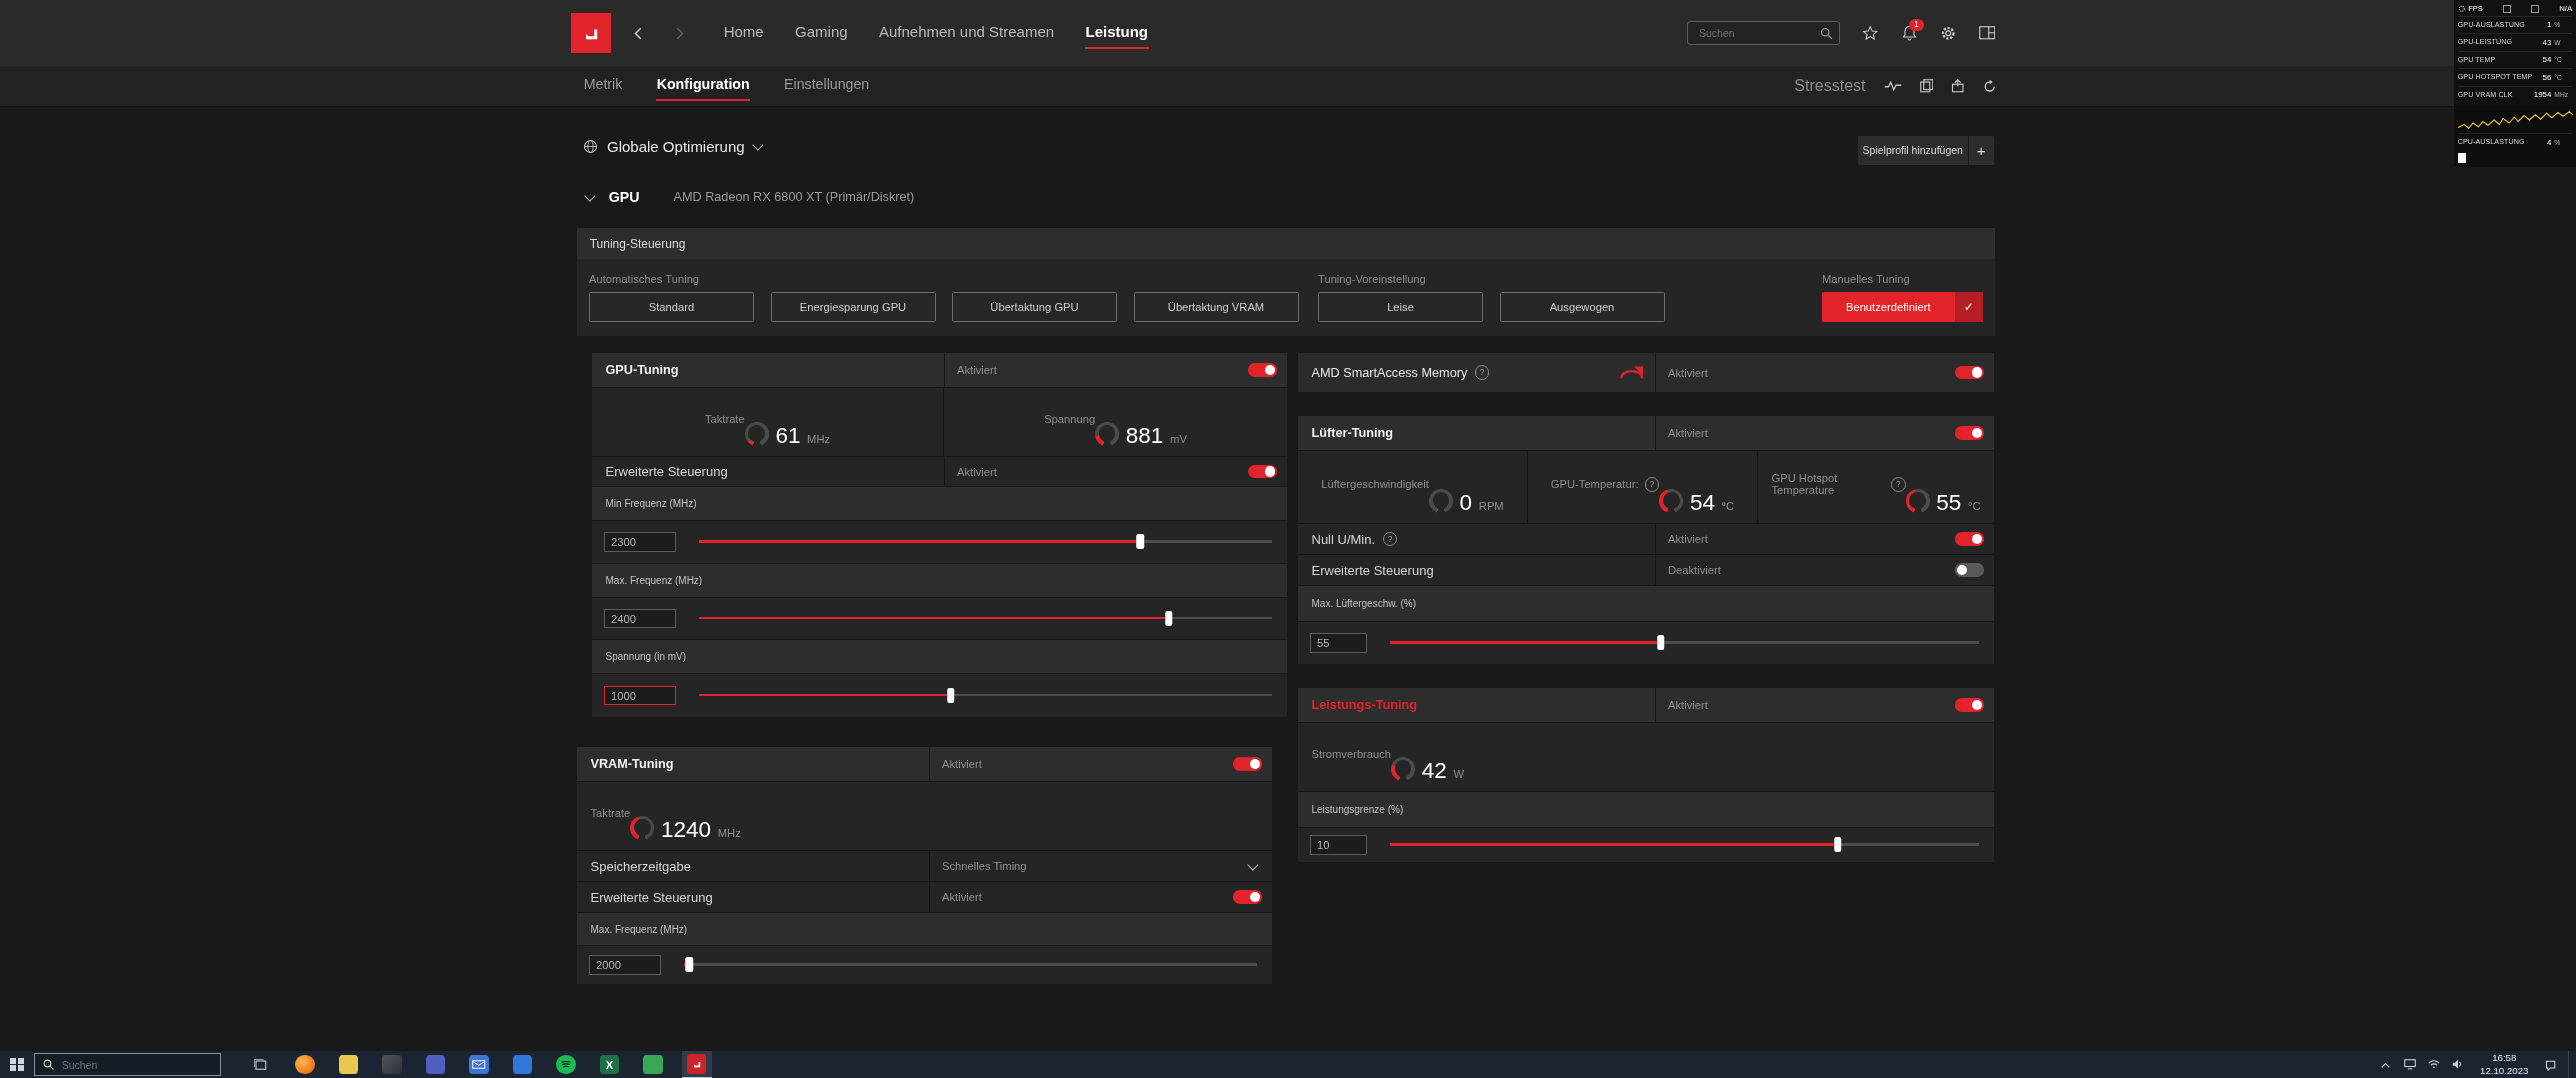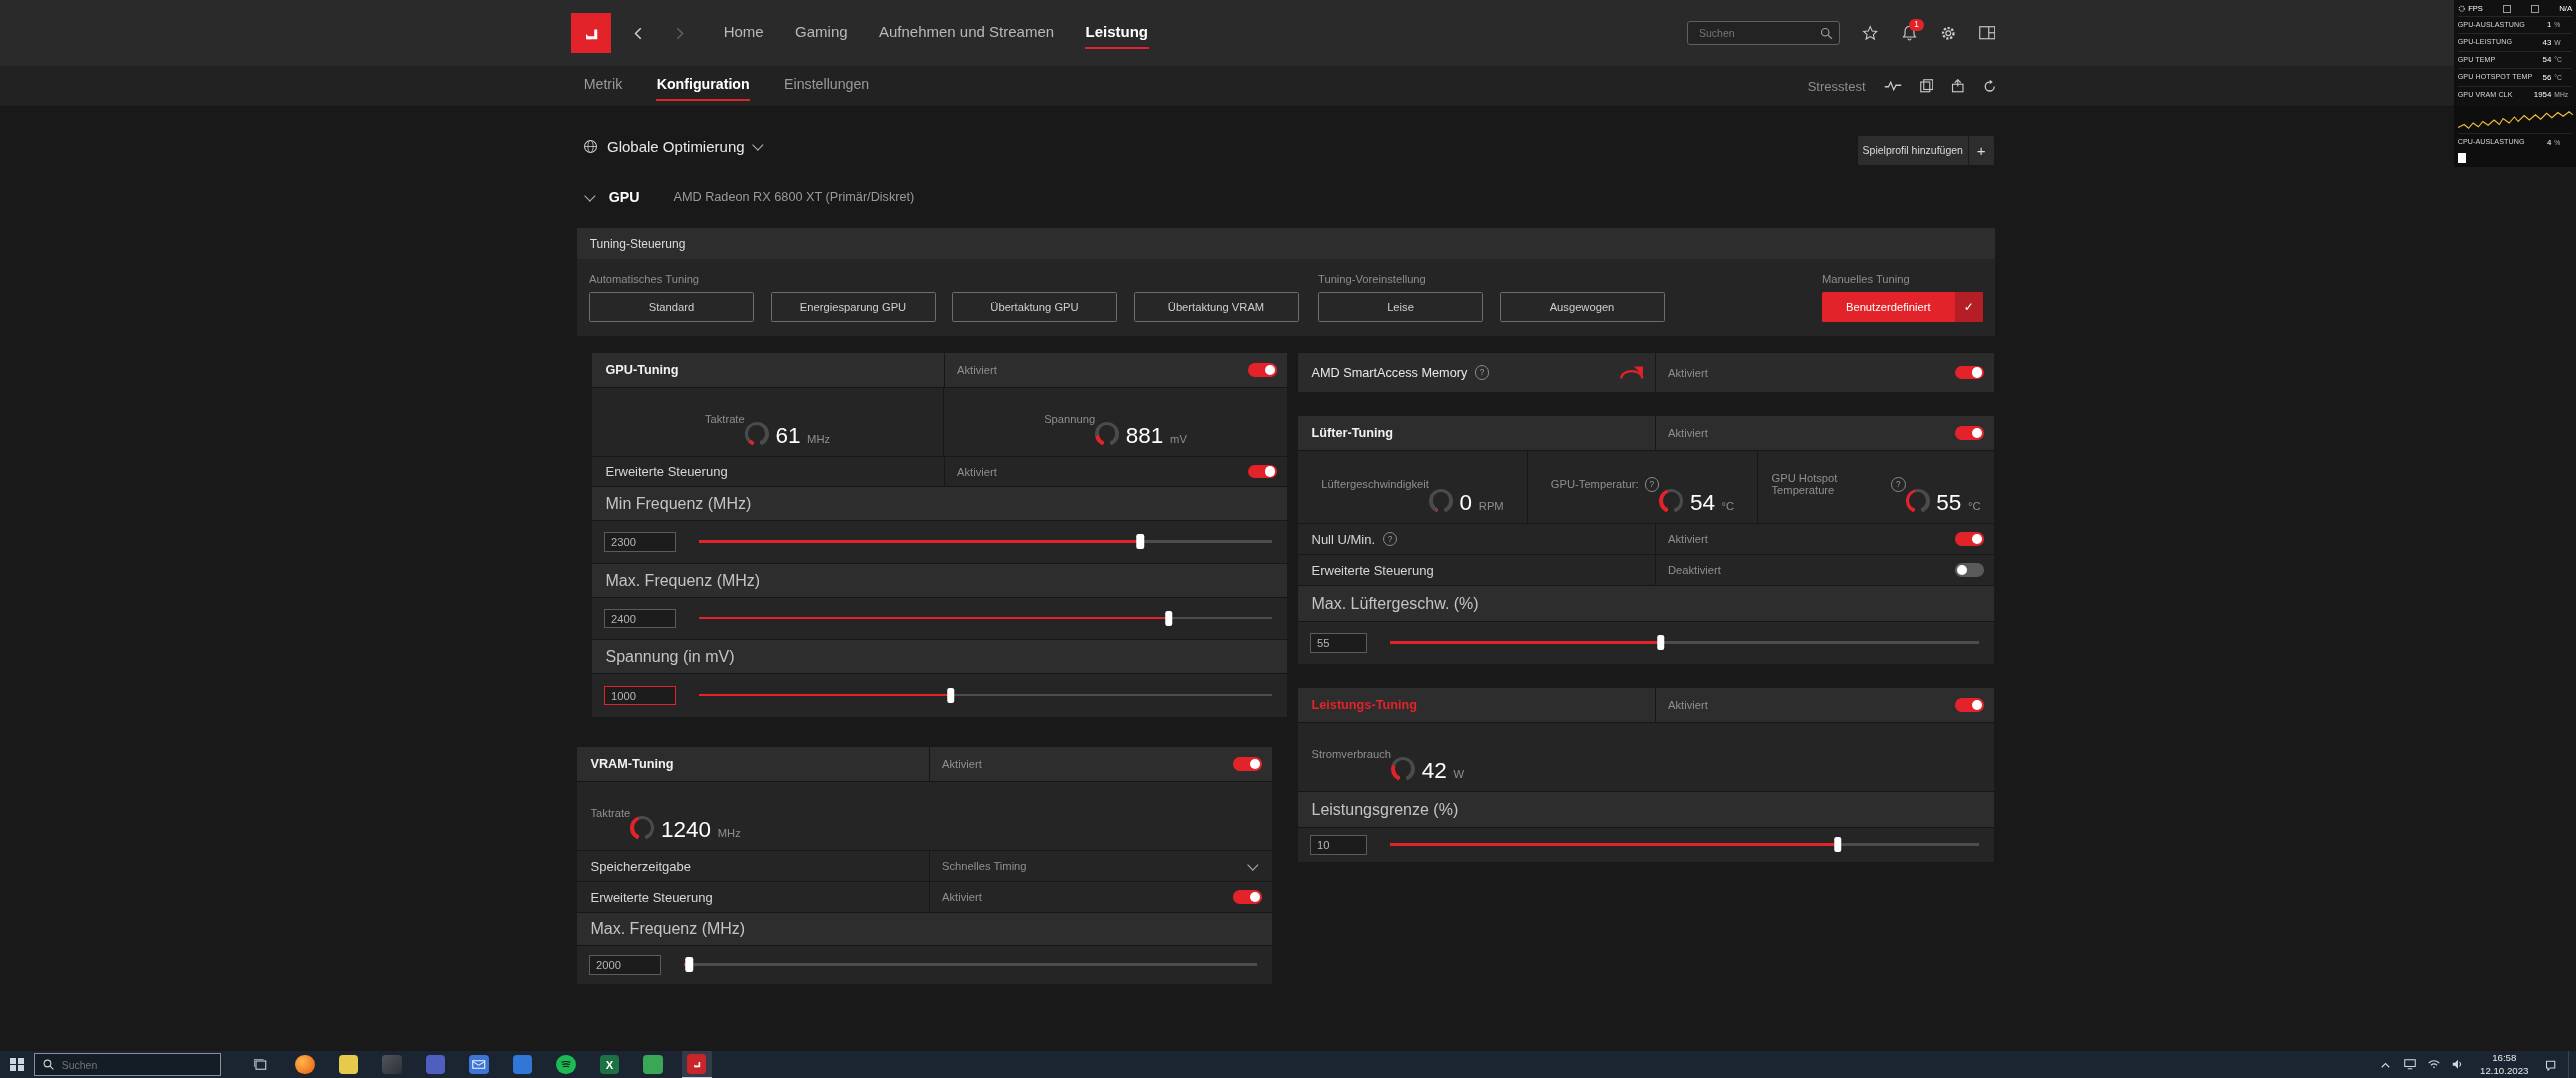--- a/index.html
+++ b/index.html
@@ -29,21 +29,21 @@
     color:#fff;font-size:8.2px;display:flex;align-items:center;justify-content:center;padding:0 1.5px;}
   
   #subnav{position:absolute;top:66px;left:0;width:2576px;height:41px;background:#232222;
     display:flex;align-items:center;padding-left:583px;box-sizing:border-box;border-bottom:0.7px solid #141414;}
   .sn-tabs{display:flex;gap:33px;height:100%;align-items:center;}
   .sn-tab{color:#9a9a9a;font-size:14.2px;height:100%;display:flex;align-items:center;}
   .sn-tab span{padding:4.5px 0.7px 6.7px;border-bottom:2.2px solid transparent;}
   .sn-tab.active{color:#fff;font-weight:bold;}
   .sn-tab.active span{border-bottom-color:var(--red);}
   .sn-right{margin-left:auto;display:flex;align-items:center;gap:18px;padding-right:580px;}
-  .sn-label{color:#8d8d8d;font-size:13px;}
+  .sn-label{color:#8d8d8d;font-size:16px;}
   
   #global-row{position:absolute;left:583px;top:138px;display:flex;align-items:center;gap:9px;}
   #global-row .g-label{color:#e8e8e8;font-size:15px;}
   .chev{width:6.7px;height:6.7px;border-right:1.5px solid #b5b5b5;border-bottom:1.5px solid #b5b5b5;transform:rotate(45deg);display:inline-block;margin-top:-3px;}
   #add-profile{position:absolute;left:1858px;top:136px;width:136px;height:28.5px;background:#2d2d2d;
     display:flex;align-items:center;color:#dcdcdc;font-size:10.5px;border-radius:1.5px;}
   #add-profile .ap-label{flex:1;text-align:center;padding:0 4.5px;}
   #add-profile .ap-plus{width:25.5px;height:100%;border-left:0.7px solid #1b1b1b;display:flex;align-items:center;justify-content:center;font-size:15px;color:#dcdcdc;}
   #gpu-row{position:absolute;left:586px;top:189px;display:flex;align-items:center;}
   #gpu-row .chev{margin-right:15px;}
@@ -54,21 +54,21 @@
   .row{display:flex;align-items:center;border-top:1.5px solid var(--line);box-sizing:border-box;}
   .row:first-child{border-top:none;}
   .hdr{background:var(--phead);}
   .cell-l{width:352px;flex:none;display:flex;align-items:center;padding-left:13.5px;box-sizing:border-box;height:100%;gap:7.5px;}
   .cell-r{flex:1;display:flex;align-items:center;padding-left:12px;border-left:1.5px solid var(--line);height:100%;}
   .ptitle{color:#f2f2f2;font-size:12.7px;font-weight:bold;}
   .ptitle.red{color:var(--red);}
   .sub{color:var(--sub);font-size:11.2px;}
   .lbl{color:var(--txt);font-size:13px;}
   .lblrow{background:var(--phead);padding-left:13.5px;}
-  .lblrow .sub{color:#c4c4c4;font-size:16px;}
+  .lblrow .sub{color:#c4c4c4;font-size:10px;}
   .toggle{width:28.5px;height:13.5px;border-radius:6.7px;background:var(--red);position:relative;margin-left:auto;margin-right:10.5px;flex:none;}
   .toggle::after{content:"";position:absolute;top:1.5px;right:1.5px;width:10.5px;height:10.5px;border-radius:50%;background:#fff;}
   .toggle.off{background:#5a5a5a;}
   .toggle.off::after{right:auto;left:1.5px;}
   .metric{padding:9px 13.5px;box-sizing:border-box;height:100%;display:flex;flex-direction:row;justify-content:center;}
   .mlabel{font-size:11.2px;color:var(--sub);margin-bottom:5.2px;display:flex;align-items:center;gap:6px;}
   .mval{display:flex;align-items:flex-end;gap:6.7px;}
   .gauge{--deg:60deg;width:24px;height:24px;border-radius:50%;position:relative;flex:none;margin-bottom:1.5px;
     background:conic-gradient(from 180deg,transparent 0 20deg,var(--red) 20deg var(--deg),#4b4b4b var(--deg) 340deg,transparent 340deg 360deg);}
   .gauge::after{content:"";position:absolute;inset:3.7px;border-radius:50%;background:var(--panel);}

